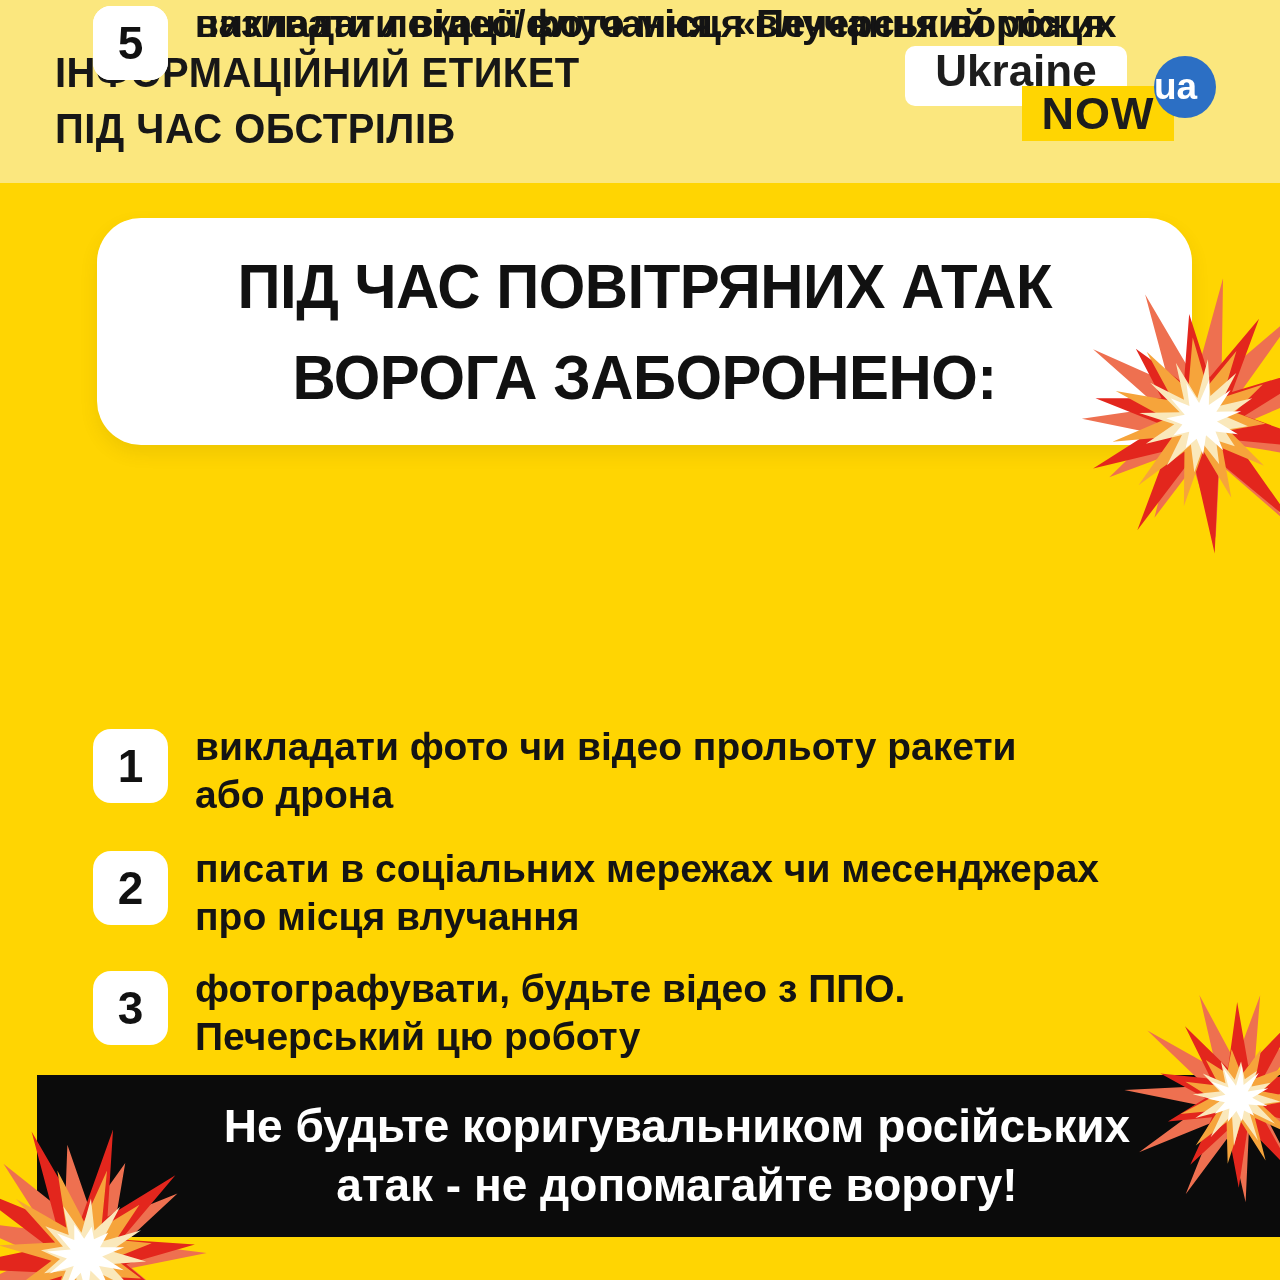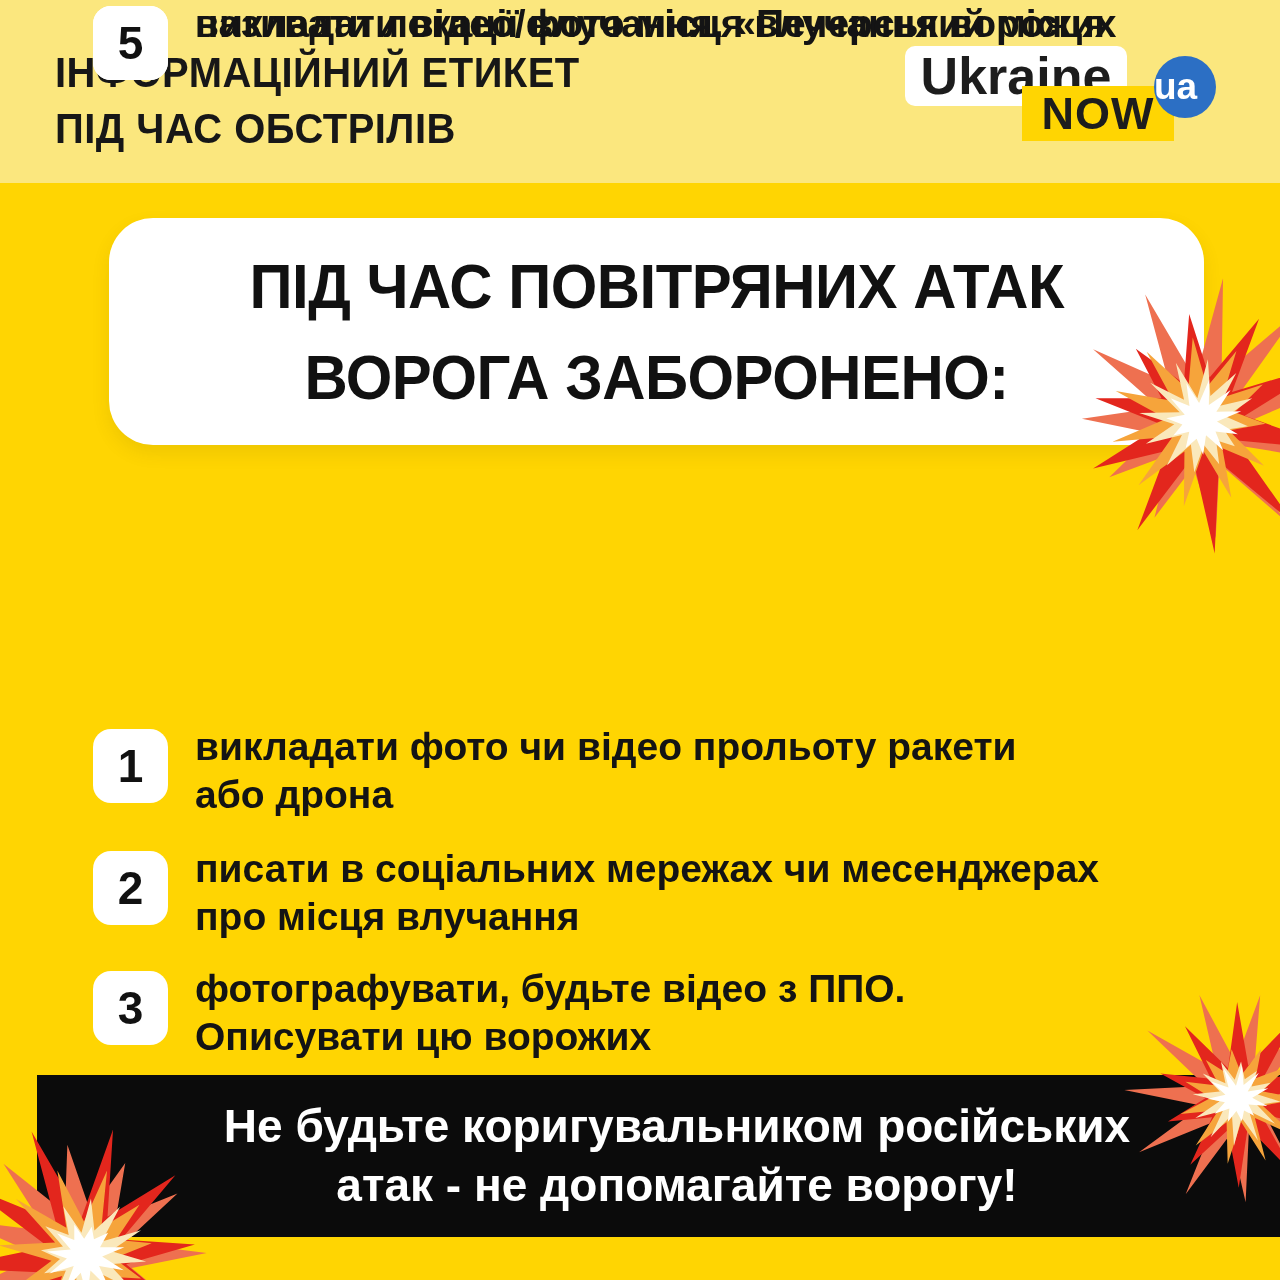--- a/index.html
+++ b/index.html
@@ -19,39 +19,39 @@
     position:absolute;left:55px;top:44px;
     font-size:43px;line-height:56px;font-weight:800;
     color:#171717;letter-spacing:.5px;
     transform:scaleX(.93);transform-origin:left top;
     white-space:nowrap;
   }
   
   .logo-ukraine{
     position:absolute;left:905px;top:46px;width:222px;height:60px;
     background:#FFFFFF;border-radius:10px;
-    display:flex;align-items:flex-end;justify-content:center;
-    font-size:52px;font-weight:800;color:#1d1d1d;z-index:1;
+    display:flex;align-items:flex-start;justify-content:center;
+    font-size:44px;font-weight:800;color:#1d1d1d;z-index:1;
   }
   .logo-now{
     position:absolute;left:1022px;top:86px;width:152px;height:55px;
     background:#FFD502;
     display:flex;align-items:center;justify-content:center;
     font-size:45px;font-weight:800;color:#1d1d1d;z-index:2;
     letter-spacing:1px;
   }
   .logo-ua{
     position:absolute;left:1154px;top:56px;width:62px;height:62px;
     background:#2C6FC4;border-radius:50%;
     display:flex;align-items:center;
     font-size:37px;font-weight:800;color:#fff;z-index:3;
   }
   
   .banner{
-    position:absolute;left:109px;top:218px;width:1095px;height:227px;
+    position:absolute;left:97px;top:218px;width:1095px;height:227px;
     background:#FFFFFF;border-radius:44px;
     box-shadow:0 8px 18px rgba(90,70,0,.10);
     display:flex;flex-direction:column;align-items:center;justify-content:center;
     text-align:center;z-index:1;gap:14px;
   }
   .banner div{
     font-size:63px;line-height:77px;font-weight:800;color:#111;
     transform:scaleX(.95);white-space:nowrap;letter-spacing:-.5px;
   }
   
@@ -126,21 +126,21 @@
   <div class="num">2</div>
   <div class="txt">
     <div>писати в соціальних мережах чи месенджерах</div>
     <div>про місця влучання</div>
   </div>
 </div>
 <div class="row">
   <div class="num">3</div>
   <div class="txt">
     <div>фотографувати, будьте відео з ППО.</div>
-    <div>Описувати цю ворожих</div>
+    <div>Печерський цю роботу</div>
   </div>
 </div>
 <div class="row">
   <div class="num">4</div>
   <div class="txt">
     <div>викладати відео/фото місця влучання ворожих</div>
   </div>
 </div>
 <div class="row">
   <div class="num">5</div>

